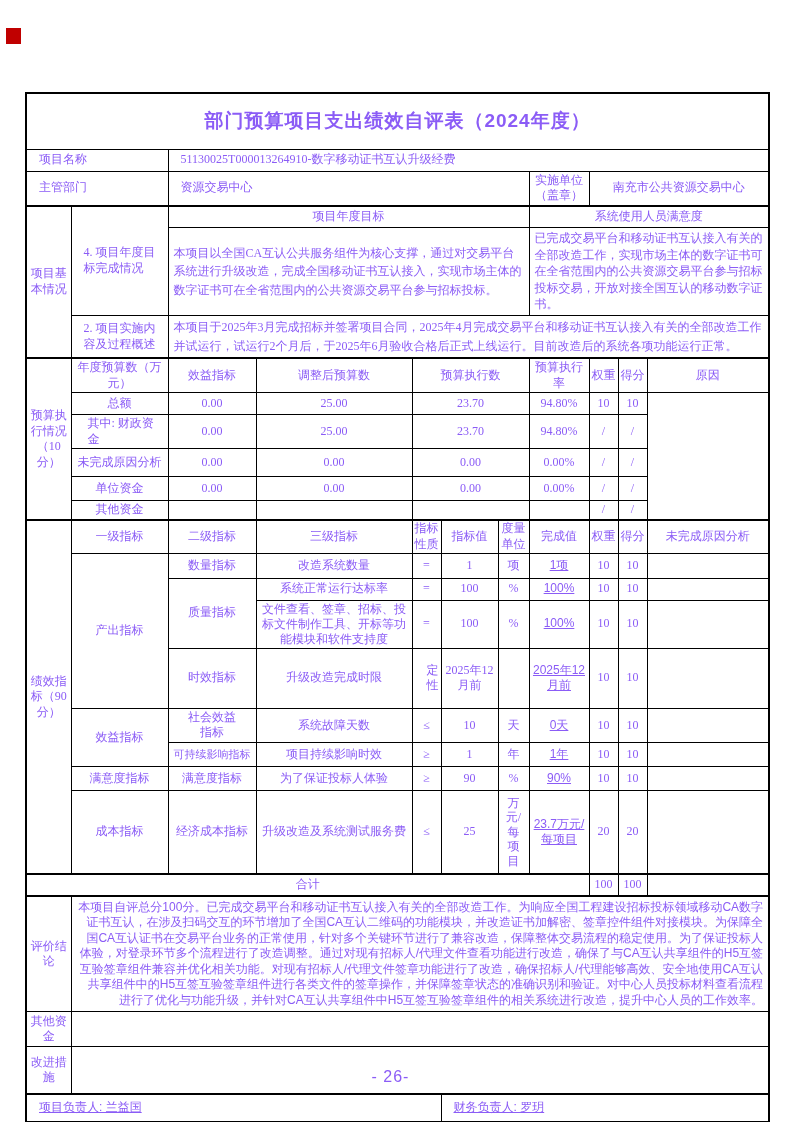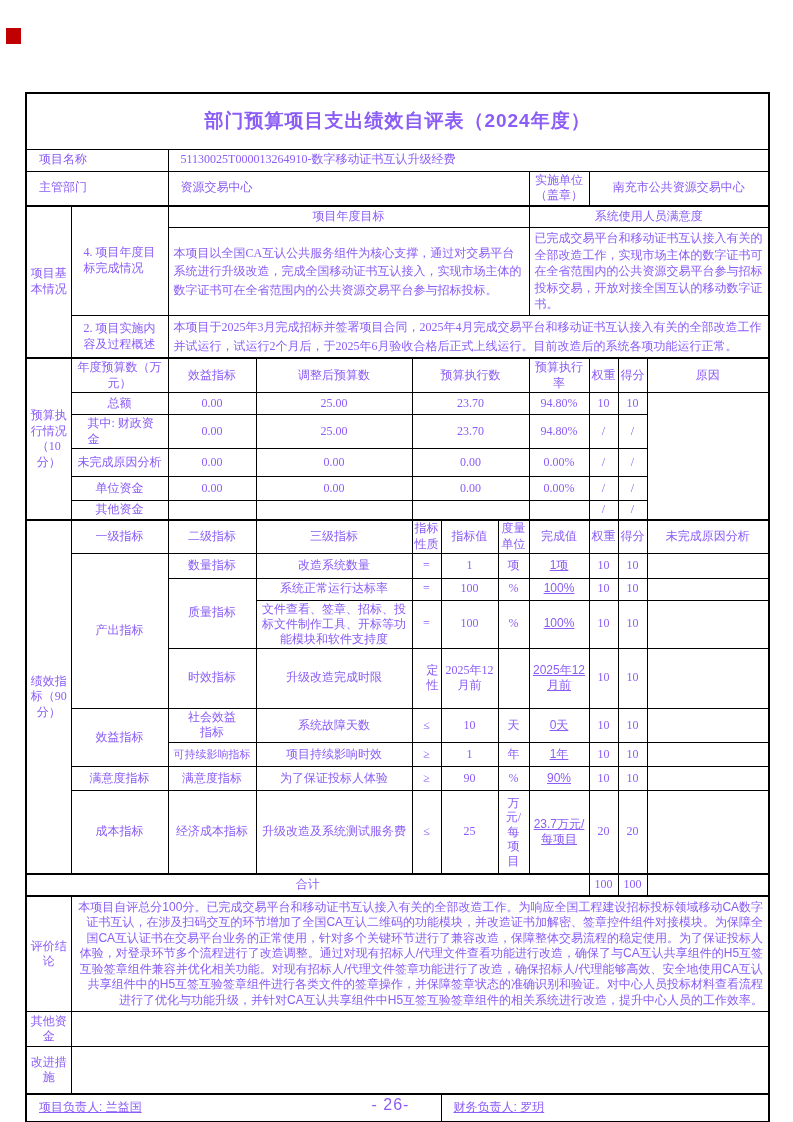--- a/index.html
+++ b/index.html
@@ -12,21 +12,21 @@
      padding:1px 2px;overflow:hidden;word-break:break-all;}
   tr.sec>td{border-top:2px solid #000;}
   .title-cell{font-family:"Liberation Sans","DejaVu Sans",sans-serif;font-size:19px;
               font-weight:bold;letter-spacing:1px;}
   .left{text-align:left;padding-left:12px;}
   .para{text-align:left;vertical-align:middle;padding:2px 5px;line-height:1.55;}
   .sans{font-family:"Liberation Sans","DejaVu Sans",sans-serif;text-decoration:underline;}
   .concl{text-align:right;vertical-align:top;padding:3px 5px;font-size:12px;line-height:15.5px;
          font-family:"Liberation Sans","DejaVu Sans",sans-serif;}
   .blank{background:#fff;}
-  .pagenum{position:absolute;left:0;right:0;top:1096px;text-align:center;font-size:16px;
+  .pagenum{position:absolute;left:0;right:0;top:1068px;text-align:center;font-size:16px;
            font-family:"Liberation Sans","DejaVu Sans",sans-serif;letter-spacing:1px;}
 </style>
 </head>
 <body>
 
 <div class="page">
   <div class="corner-marker"></div>
 
   <table class="main">
     <colgroup>

